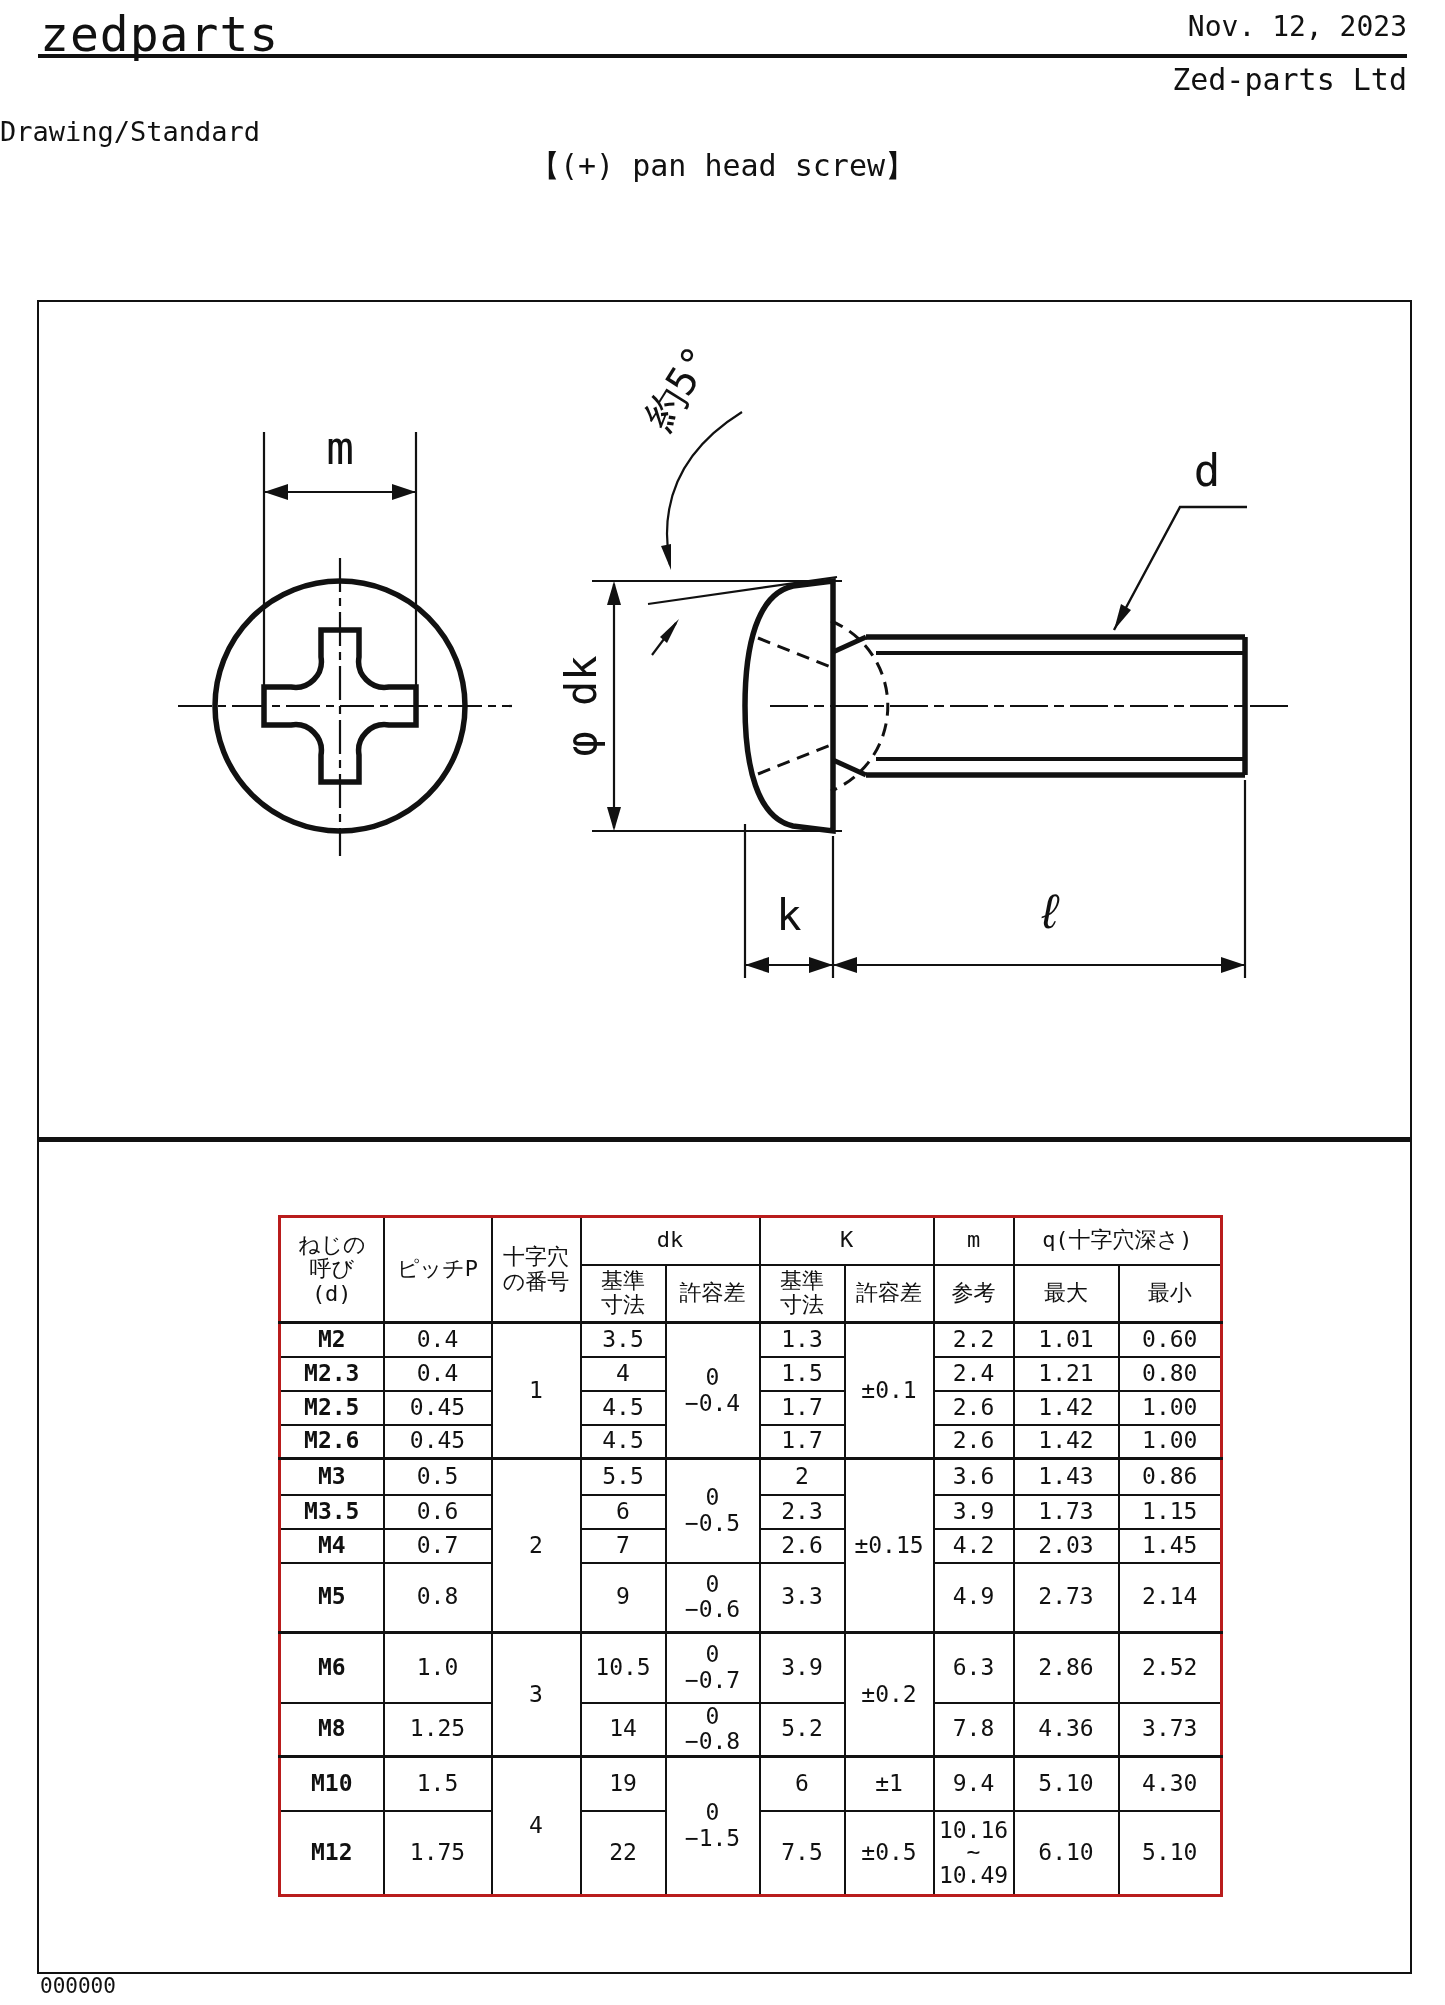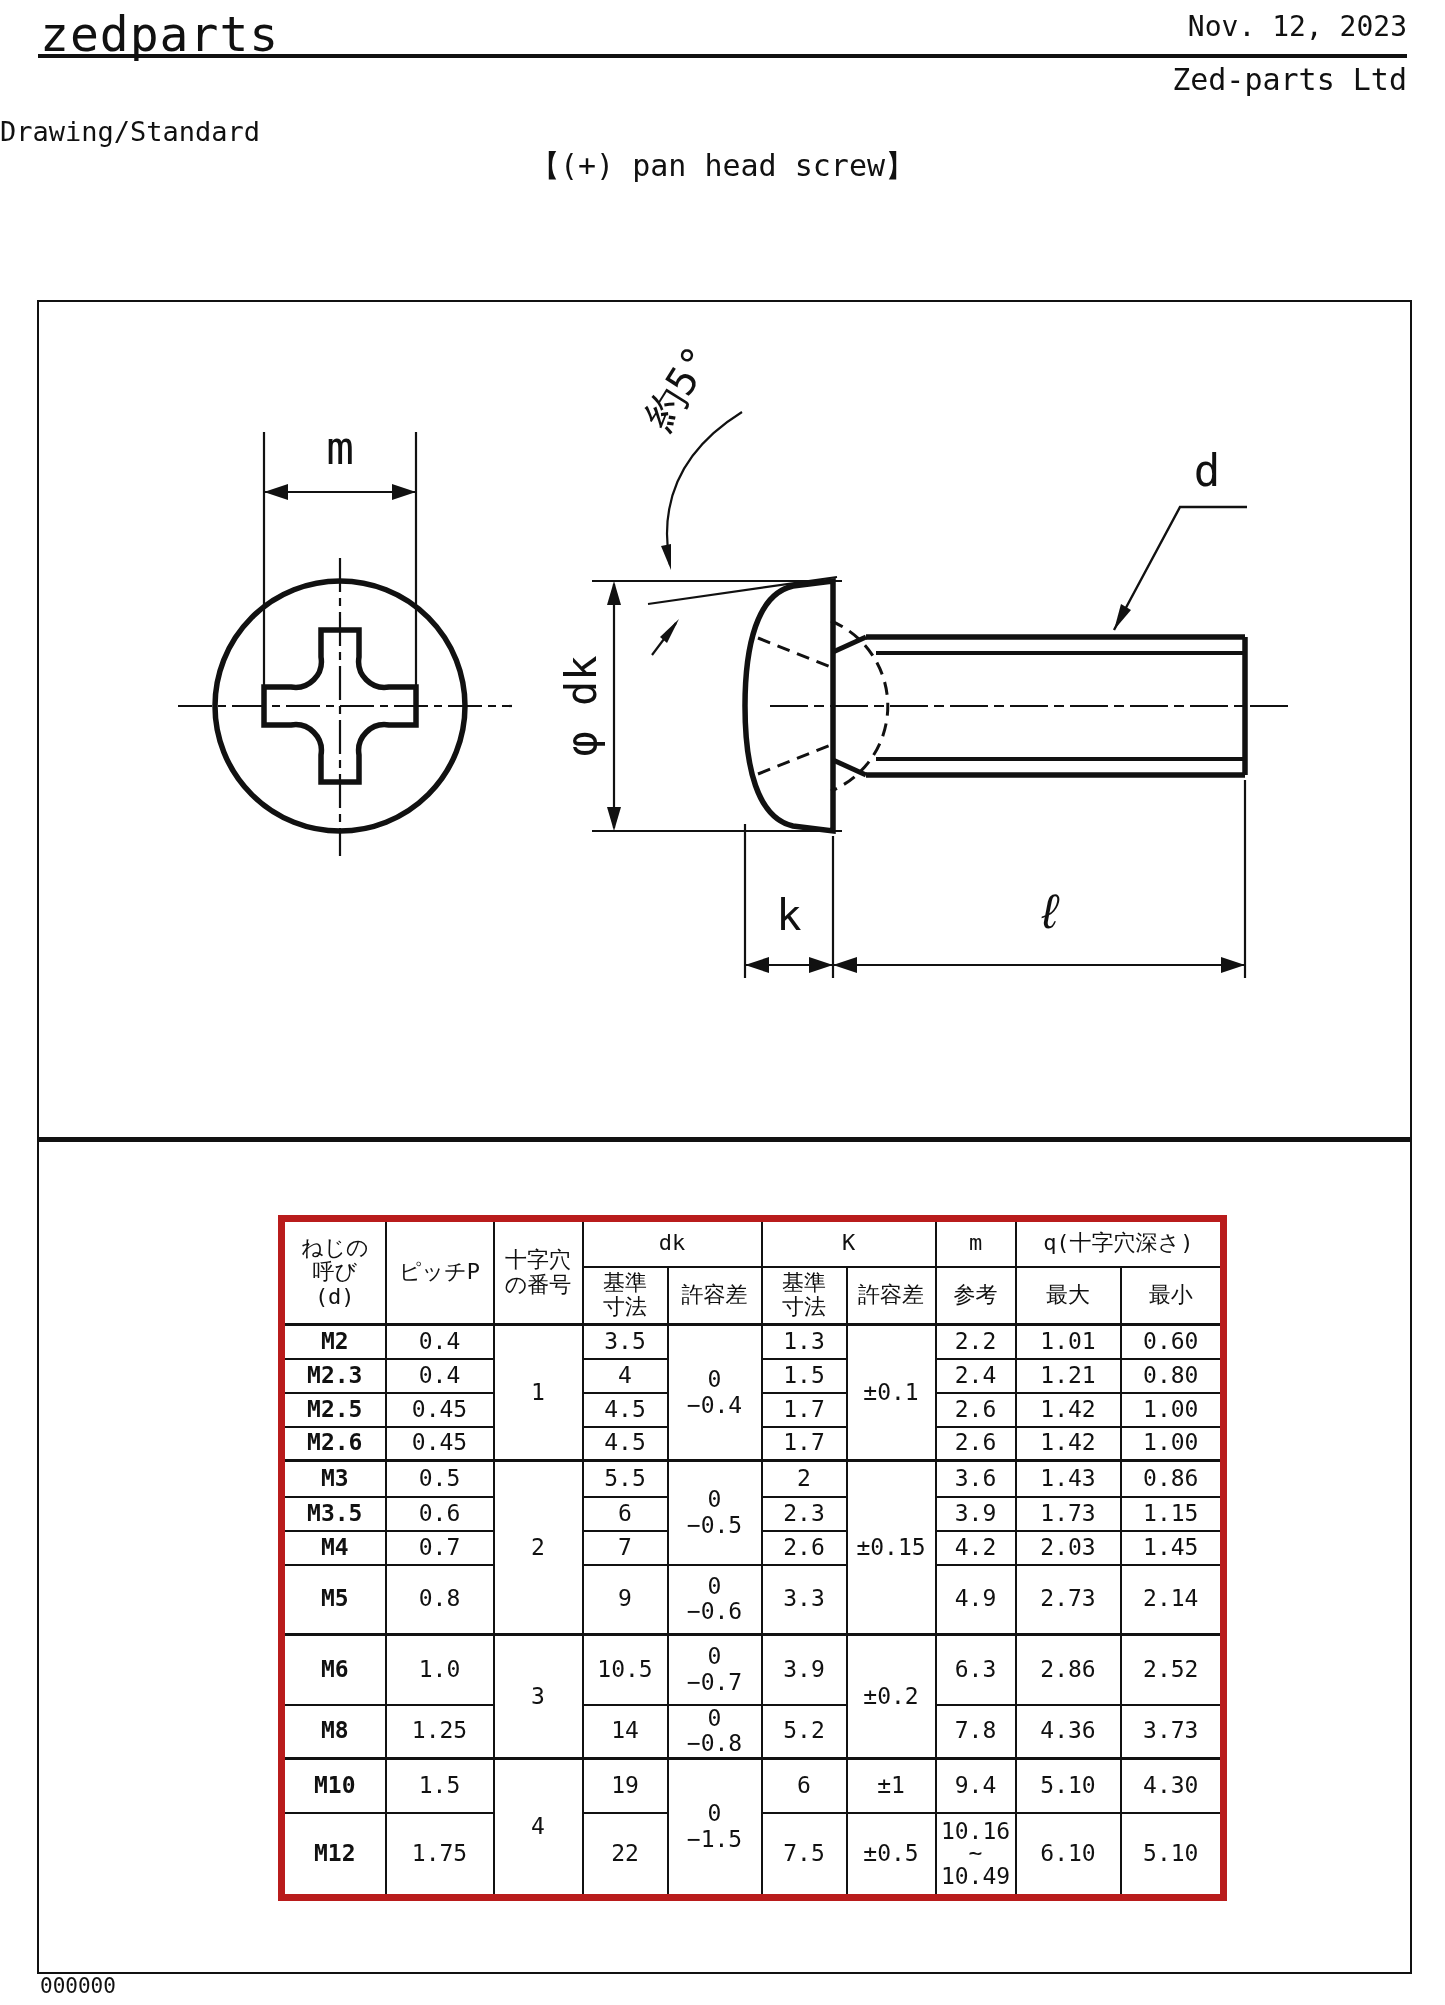--- a/index.html
+++ b/index.html
@@ -22,21 +22,21 @@
   #drawing-svg{position:absolute;left:-2px;top:-2px;}
   
   #spec-table{
     position:absolute;left:239px;top:913px;border-collapse:collapse;
     table-layout:fixed;width:942px;
   }
   #spec-table td{
     border:2px solid #111;text-align:center;vertical-align:middle;
     font-size:23px;line-height:1.12;white-space:pre-line;padding:0;
   }
-  #spec-table{border:7px solid #b91c1c;}
+  #spec-table{border:3px solid #b91c1c;}
   #spec-table td.lbl{font-weight:bold;}
   #spec-table td.hd{font-size:22px;}
   #spec-table tr.hs td{border-top:3px solid #111;}
   #spec-table tr.gs td{border-top:3px solid #111;}
   #spec-table td.tall3{line-height:0.98;}
   
   #docnum{left:40px;top:1974px;font-size:21px;}
 </style>
 </head>
 <body>

